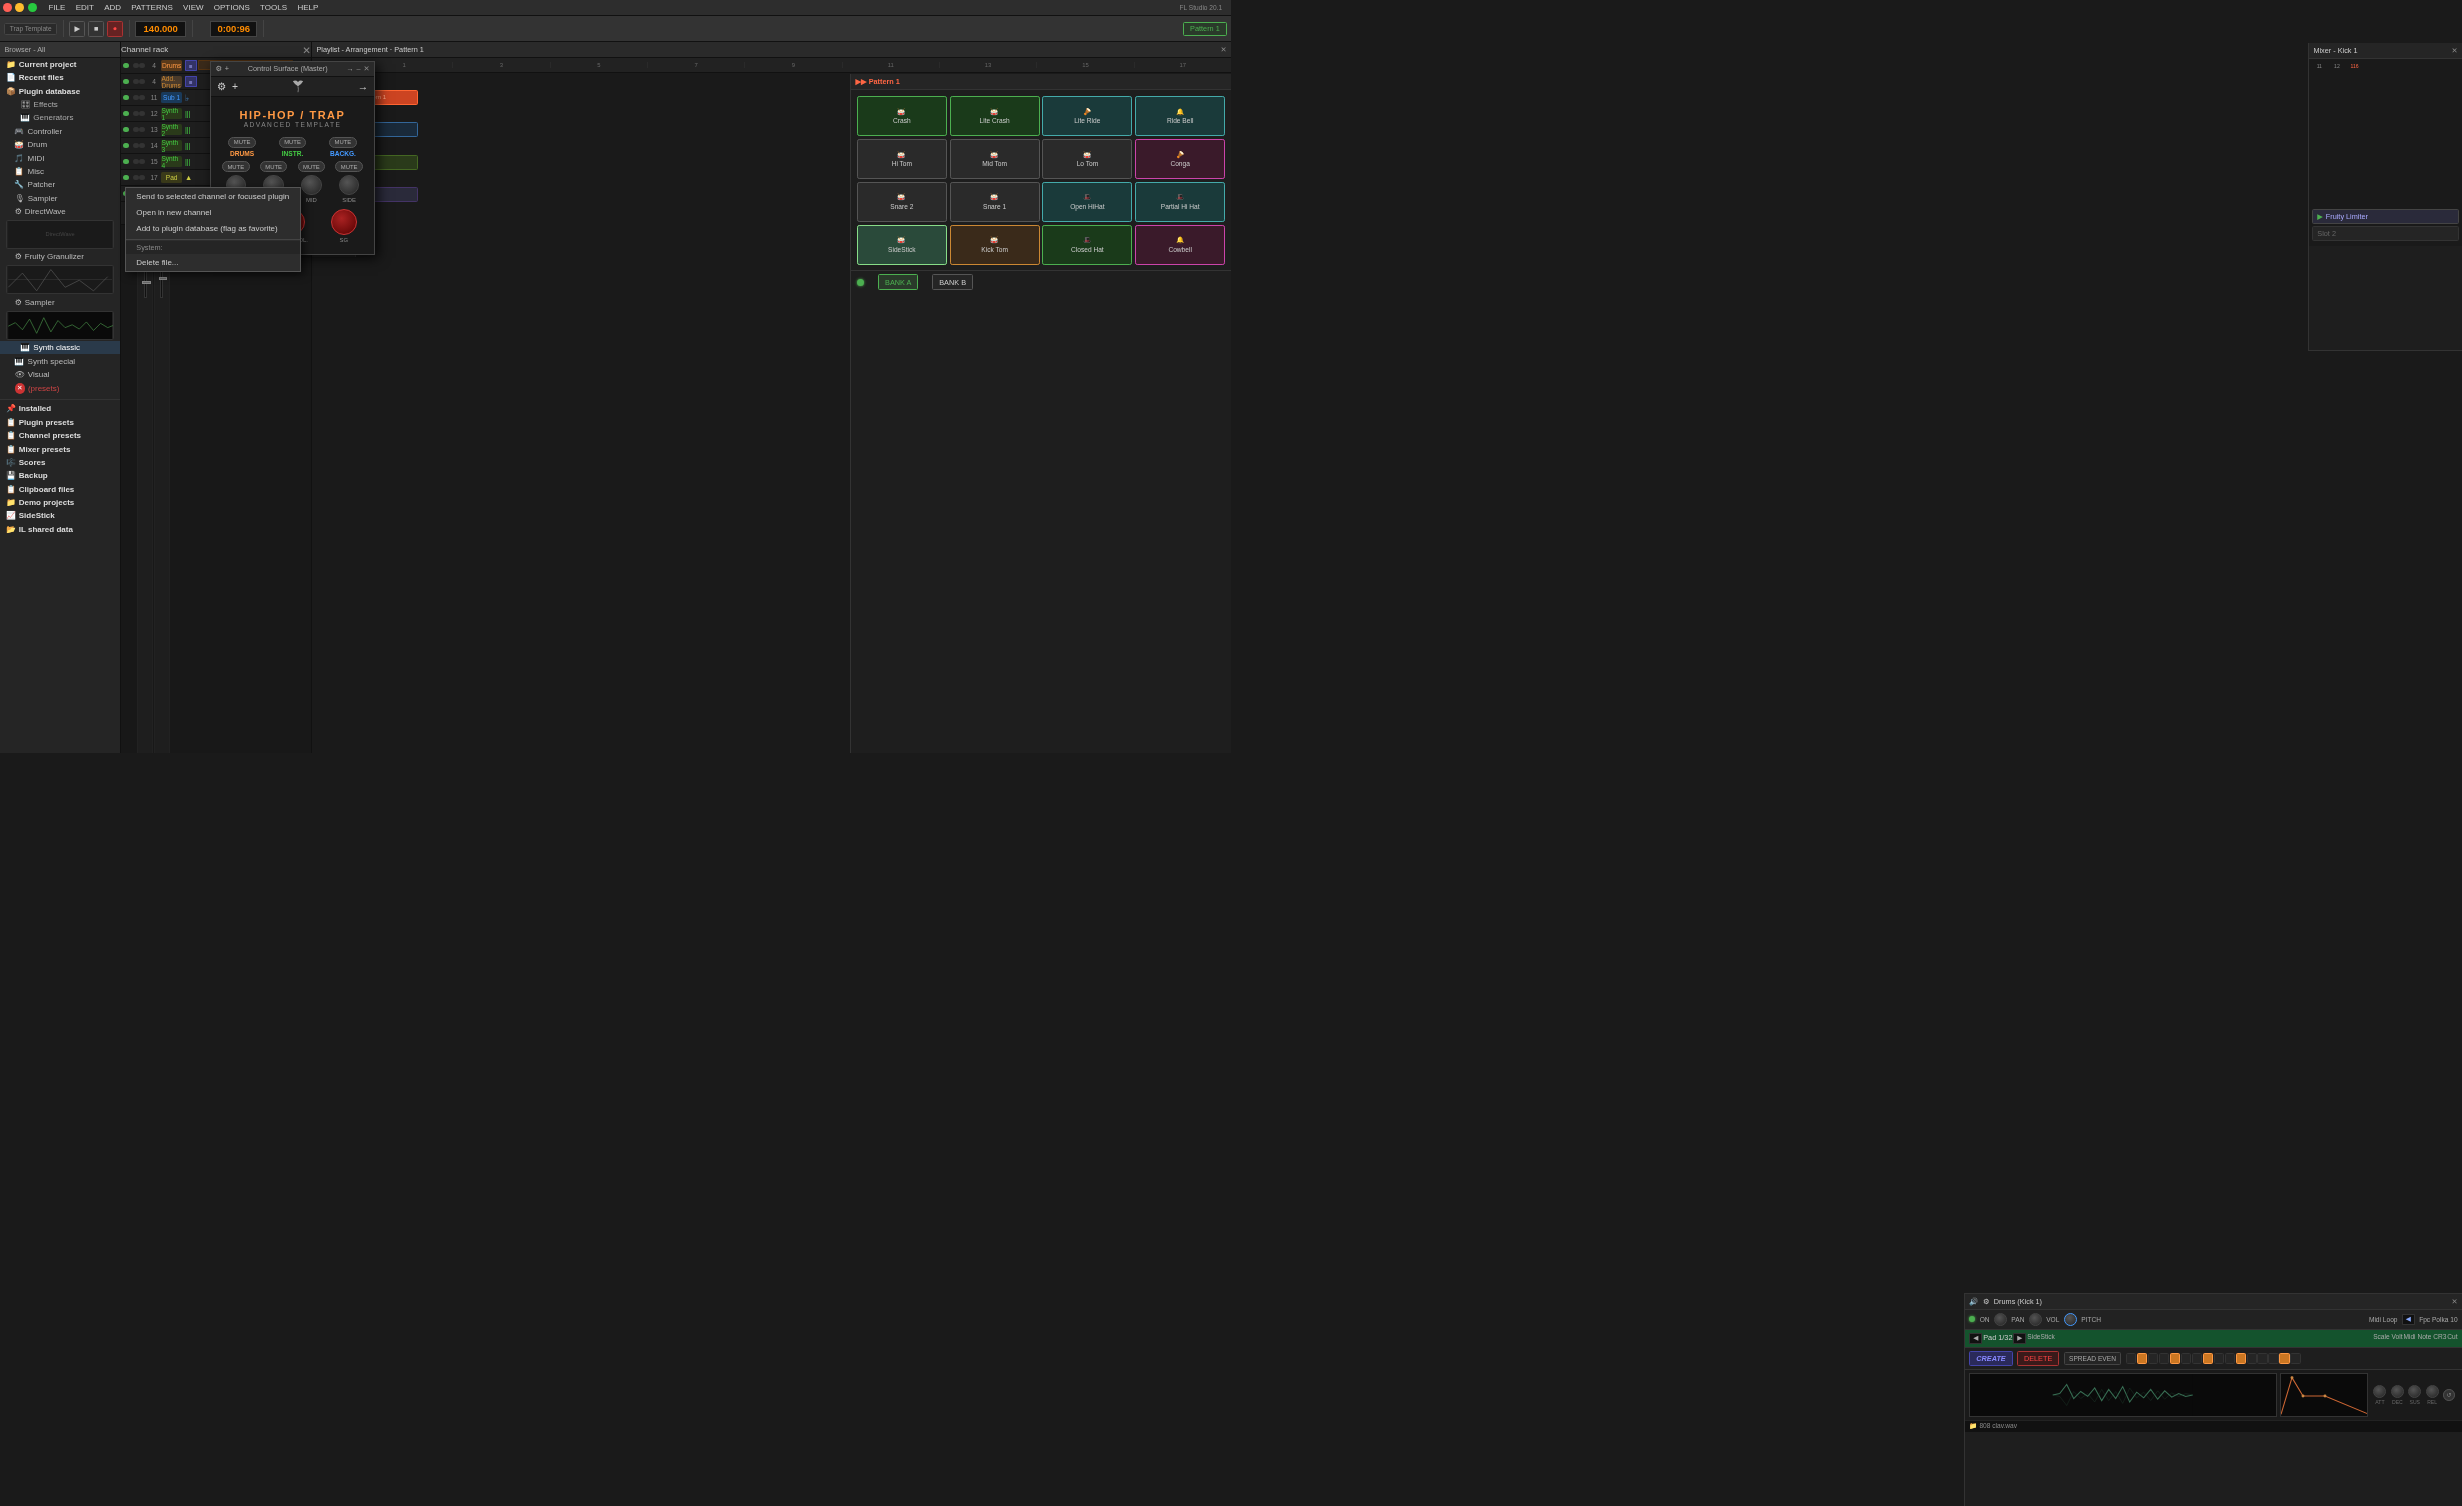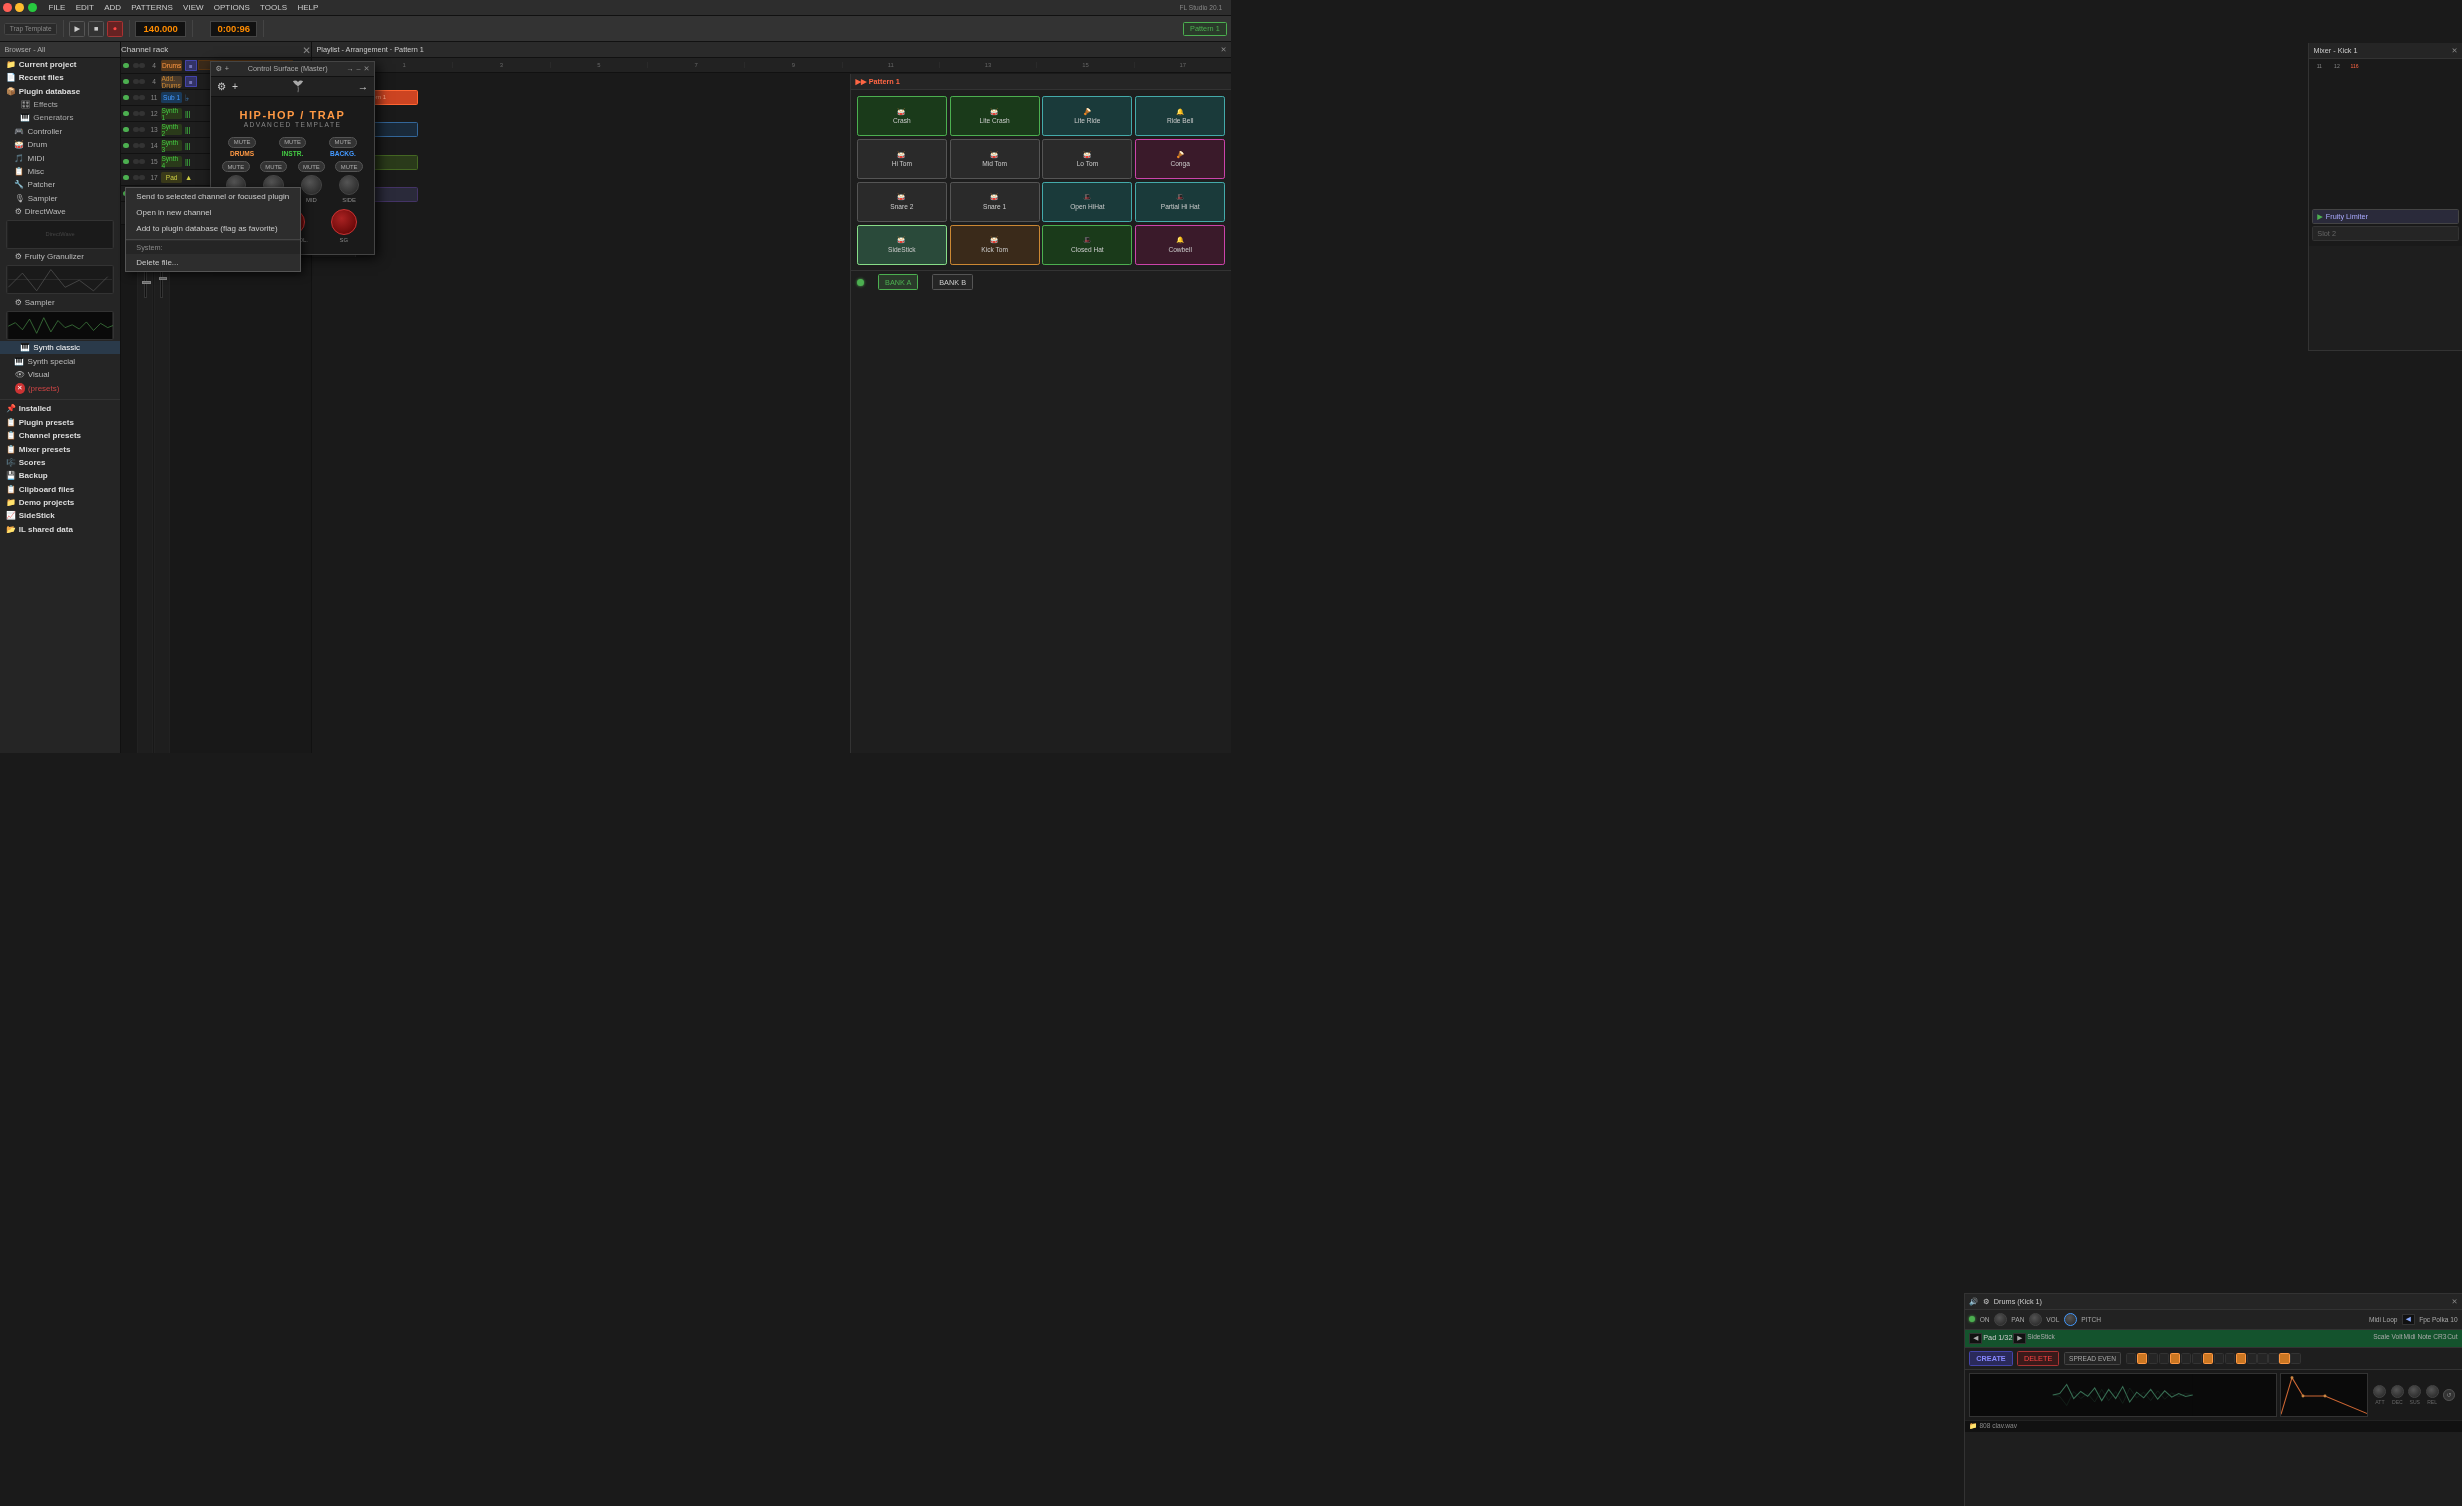--- a/index.html
+++ b/index.html
@@ -411,20 +411,21 @@
     }
     .create-btn {
       background: #2a2a5a;
       border: 0.7px solid #4444aa;
       border-radius: 1.5px;
       color: #8888ff;
       font-size: 7.3px;
       font-weight: bold;
       padding: 2.2px 5.9px;
       cursor: pointer;
+      font-style: italic;
     }
     .delete-btn {
       background: #3a1a1a;
       border: 0.7px solid #aa3333;
       border-radius: 1.5px;
       color: #ff4444;
       font-size: 7.3px;
       padding: 2.2px 5.9px;
       cursor: pointer;
     }

